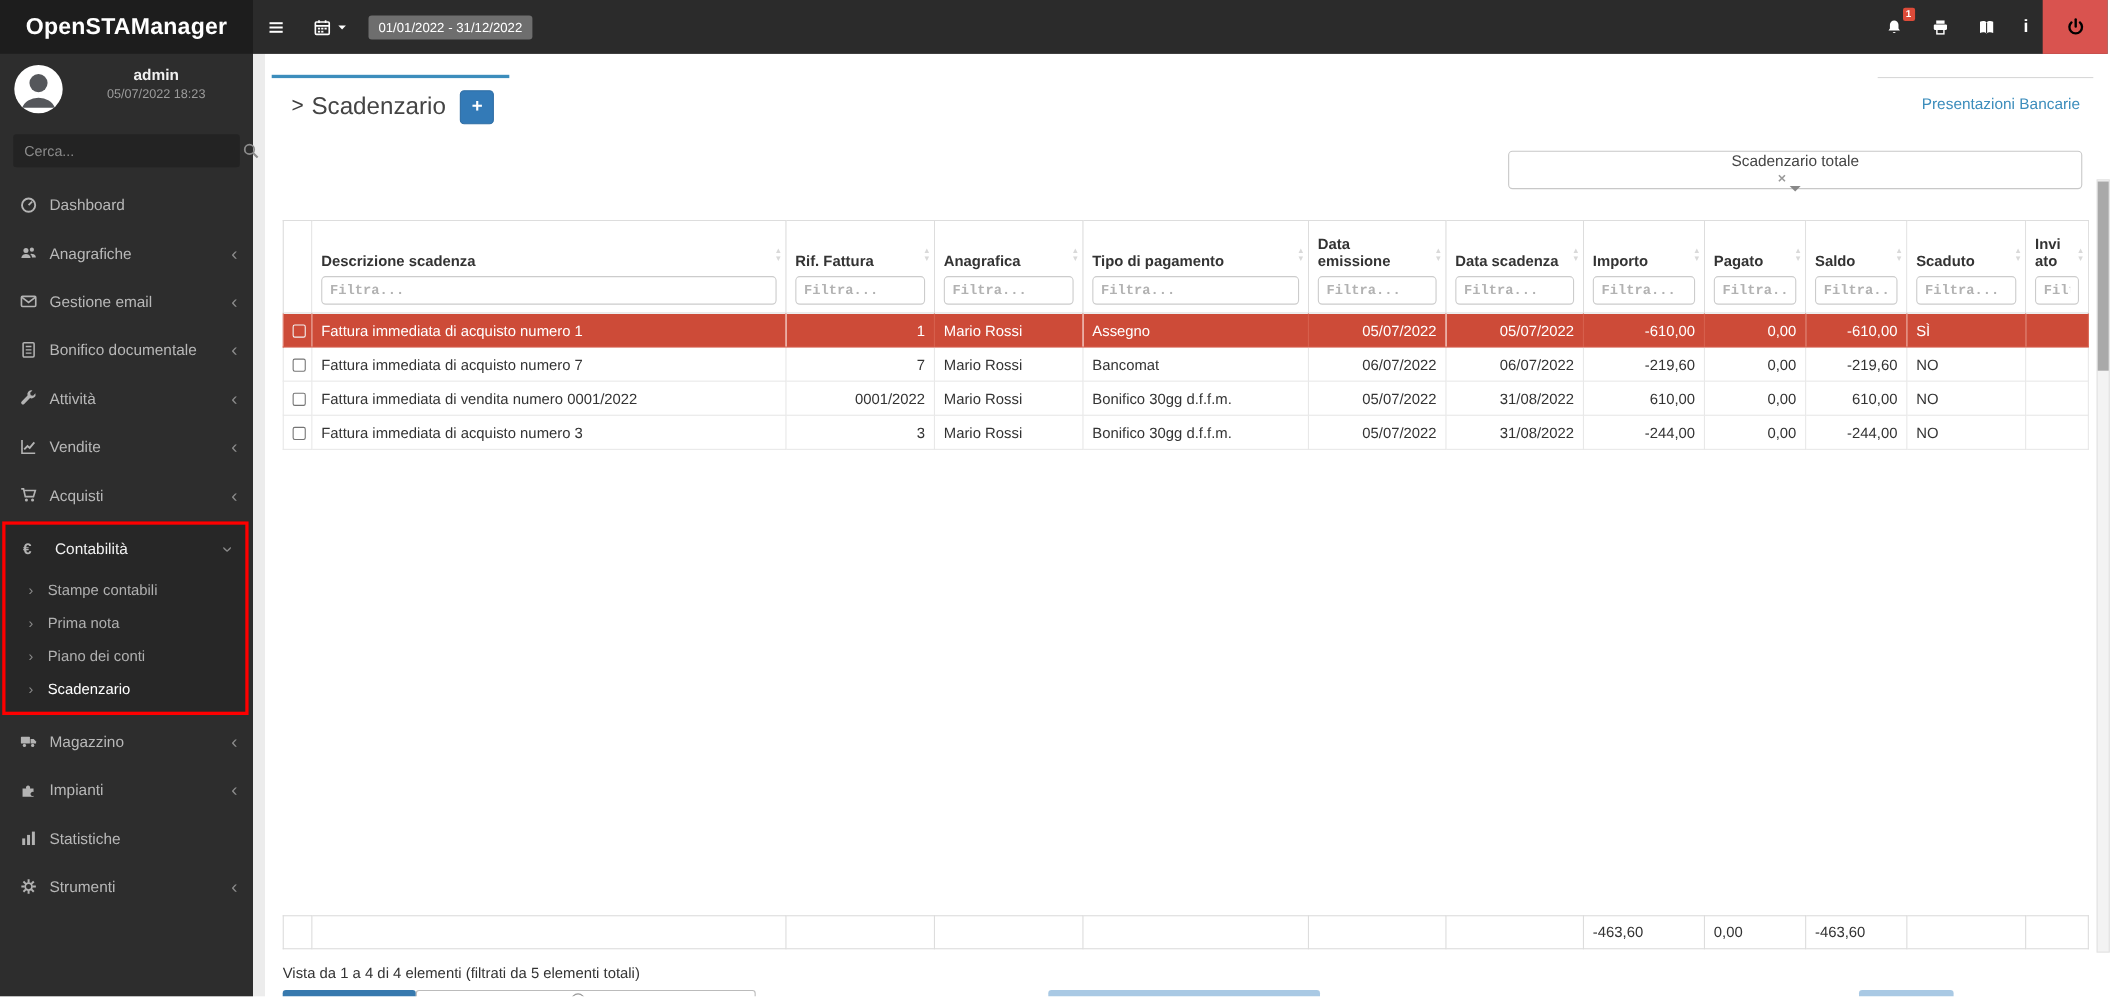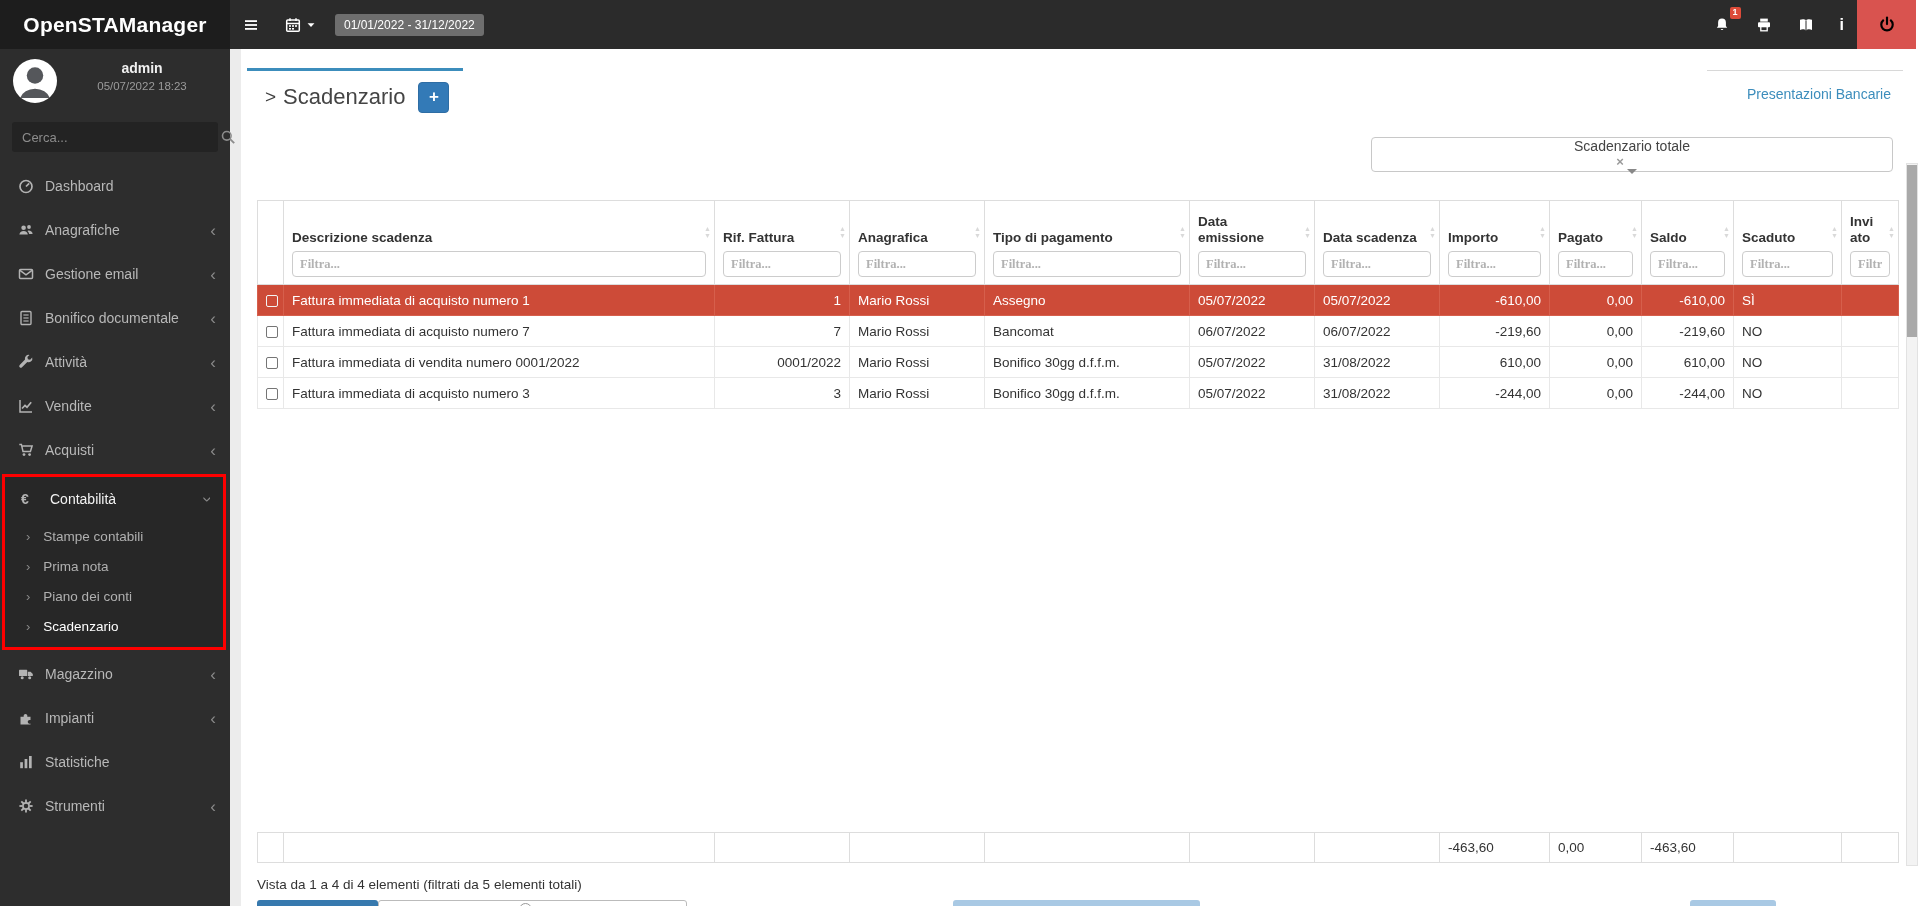--- a/index.html
+++ b/index.html
@@ -79,25 +79,25 @@
 
   
   table.dt { position:absolute; left:16px; top:151px; width:1641px; border-collapse:collapse; table-layout:fixed; }
   table.dt th { height:84px; border:1px solid #ddd; vertical-align:bottom; padding:6px 8px 7px 8px;
     text-align:left; position:relative; background:#fff; }
   .th-label { display:block; font-size:13.5px; font-weight:bold; color:#333; line-height:1.2;
     padding-right:14px; word-wrap:break-word; margin-bottom:5px; }
   .sort { position:absolute; right:3px; bottom:44px; display:flex; flex-direction:column;
     color:#d9d9d9; font-size:7px; line-height:1.1; cursor:pointer; }
   .filter { width:100%; height:26px; border:1px solid #ccc; border-radius:4px; font-size:12.5px;
-    padding:0 7px; color:#666; outline:none; font-family:Liberation Serif, serif; }
+    padding:0 7px; color:#666; outline:none; font-family:Liberation Mono, monospace; }
   .filter::placeholder { color:#b2b2b2; font-weight:bold; }
   table.dt td { height:31px; border:1px solid #e8e8e8; font-size:13.5px; color:#333; padding:0 8px;
     white-space:nowrap; overflow:hidden; background:#fff; }
-  td.r { text-align:right; } td.c { text-align:left;margin-top:28px; }
+  td.r { text-align:right; } td.c { text-align:right;margin-top:28px; }
   tr.overdue td { background:#cd4b38; color:#fff; border-color:#d65f4c; }
   .cb { display:inline-block; width:12px; height:12px; border:1px solid #757575; border-radius:2px;
     background:transparent; cursor:pointer; vertical-align:middle; }
   tr.overdue .cb { border-color:#f3f3f3; }
   table.totals { top:783px; }
   table.totals td { height:30px; border:1px solid #ddd; background:#fff; color:#333; }
 
   .vtrack { position:absolute; left:1665px; top:114px; width:12px; height:703px; background:#f3f3f3;
     border:1px solid #e2e2e2; }
   .vthumb { position:absolute; left:1666px; top:116px; width:10px; height:172px; background:#a9a9a9; cursor:pointer; }

